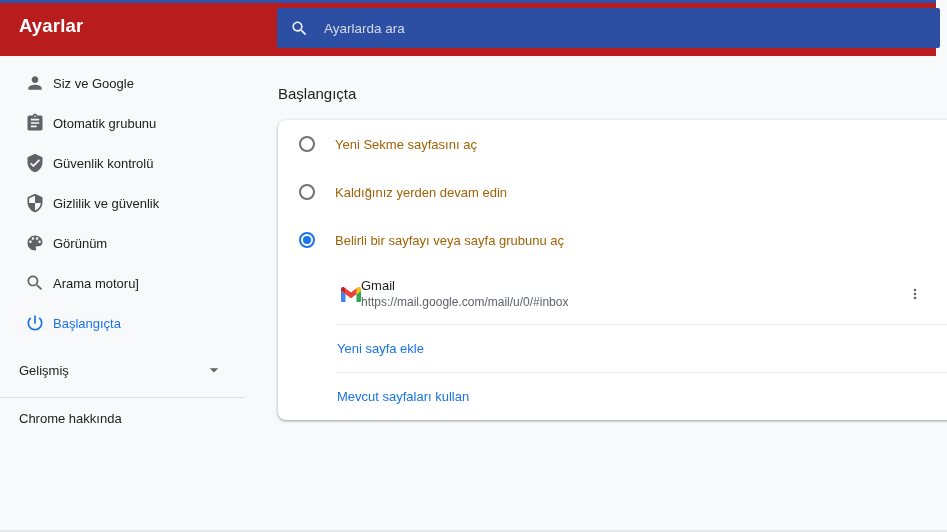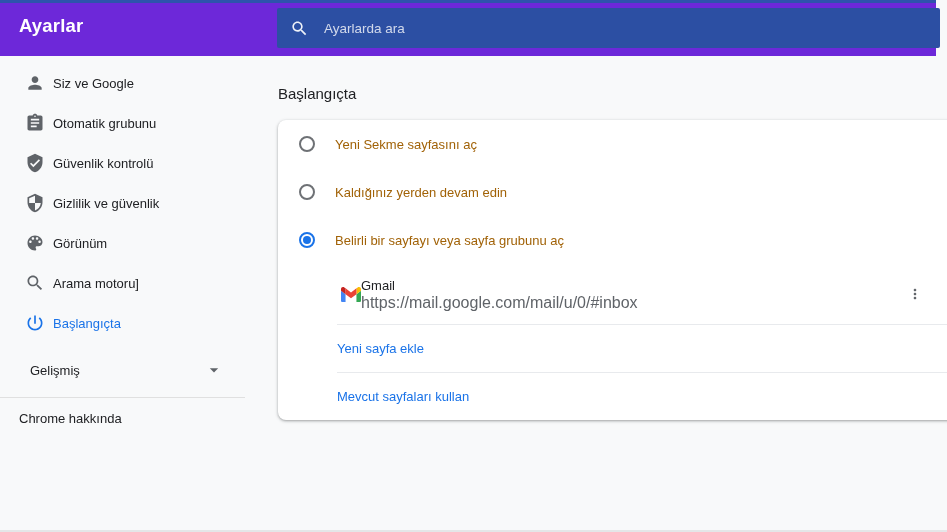--- a/index.html
+++ b/index.html
@@ -3,21 +3,21 @@
 <meta charset="utf-8">
 <style>
   html,body{margin:0;padding:0;}
   body{
     width:947px;height:532px;position:relative;overflow:hidden;
     background:#F8F9FA;
     font-family:"Liberation Sans","DejaVu Sans",sans-serif;
     -webkit-font-smoothing:antialiased;
   }
   
-  .header{position:absolute;top:0;left:0;right:11px;height:56px;background:#6d28d9;}
+  .header{position:absolute;top:0;left:0;right:11px;height:56px;background:#b91c1c;}
   .header-topline{position:absolute;top:0;left:0;right:0;height:3px;background:#2E53AC;}
   .header-title{
     position:absolute;left:19px;top:15px;color:#FFFFFF;
     font-size:18.5px;font-weight:600;letter-spacing:.2px;
   }
   .searchbox{
     position:absolute;left:277px;right:-4px;top:8px;height:40px;
     background:#2C4FA3;border-radius:2px;display:flex;align-items:center;
   }
   .searchbox .sicon{width:19px;height:19px;margin-left:13px;color:rgba(255,255,255,0.92);flex:0 0 auto;}
@@ -33,21 +33,21 @@
     height:40px;display:flex;align-items:center;padding-left:25px;cursor:pointer;
     color:#202124;font-size:13px;
   }
   .nav-item .nav-icon{width:20px;height:20px;color:#5F6368;flex:0 0 auto;display:flex;}
   .nav-item .nav-icon svg{width:20px;height:20px;}
   .nav-item .nav-label{margin-left:8px;white-space:nowrap;}
   .nav-item.selected{color:#1A73E8;font-weight:500;}
   .nav-item.selected .nav-icon{color:#1A73E8;}
   .advanced-row{
     height:40px;margin-top:7px;display:flex;align-items:center;
-    padding-left:30px;padding-right:26px;justify-content:space-between;
+    padding-left:19px;padding-right:26px;justify-content:space-between;
     color:#202124;font-size:13px;cursor:pointer;
   }
   .advanced-row .chev{width:20px;height:20px;color:#5F6368;display:flex;}
   .side-divider{height:1px;background:#E0E0E0;width:245px;margin-top:7px;}
   .footer-item{
     height:40px;display:flex;align-items:center;justify-content:space-between;
     padding-left:19px;padding-right:25px;color:#202124;font-size:13px;cursor:pointer;
   }
   .footer-item:first-of-type{margin-top:9px;}
   .footer-item .ext-icon{width:18px;height:18px;color:#5F6368;display:flex;}
@@ -68,21 +68,21 @@
   .radio.checked{border-color:#1A73E8;}
   .radio.checked::after{
     content:"";position:absolute;left:2px;top:2px;width:8px;height:8px;
     border-radius:50%;background:#1A73E8;
   }
   .opt-label{margin-left:20px;font-size:13px;color:#a16207;}
   .gmail-row{height:60px;display:flex;align-items:center;padding-left:63px;position:relative;}
   .gmail-logo{width:20px;height:15px;flex:0 0 auto;display:flex;}
   .gmail-text{display:flex;flex-direction:column;}
   .gmail-title{font-size:13px;color:#202124;line-height:17px;}
-  .gmail-url{font-size:16px;color:#5F6368;line-height:17px;}
+  .gmail-url{font-size:12px;color:#5F6368;line-height:17px;}
   .kebab{
     position:absolute;left:628px;top:50%;transform:translateY(-50%);
     width:18px;height:18px;color:#5F6368;cursor:pointer;display:flex;
     align-items:center;justify-content:center;
   }
   .kebab svg{width:16px;height:16px;}
   .card-divider{height:1px;background:#E8EAED;margin-left:59px;}
   .action-row{
     height:47px;display:flex;align-items:center;padding-left:59px;
     font-size:13px;font-weight:500;color:#1A73E8;cursor:pointer;

